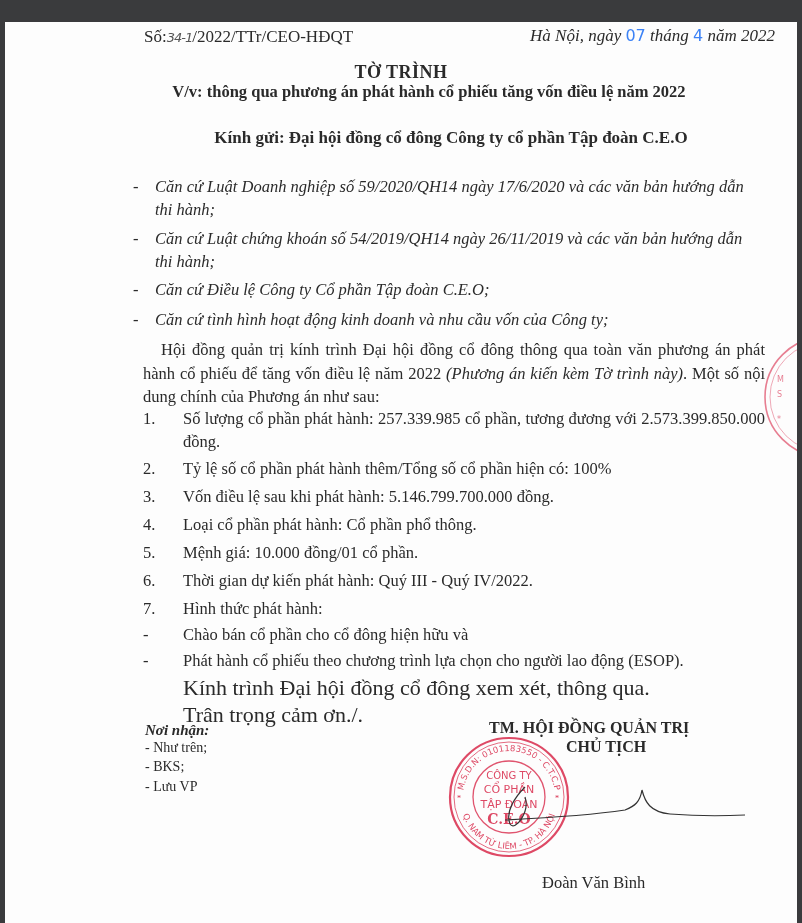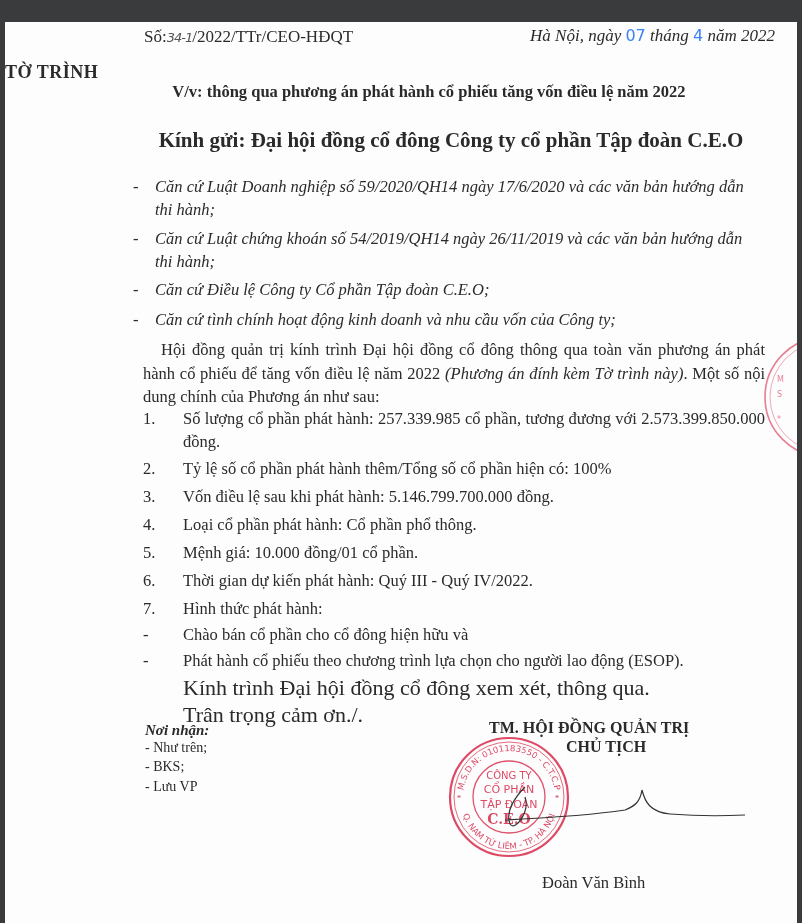--- a/index.html
+++ b/index.html
@@ -9,23 +9,23 @@
   }
   .page {
     position:absolute; left:5px; top:7px; width:792px; height:908px;
     background:#fdfdfd; overflow:hidden;margin-top:15px;
   }
   .abs { position:absolute; white-space:nowrap; }
   .hdr-no { left:139px; top:5px; font-size:17px; }
   .hdr-no .hand { font-family:"DejaVu Sans",sans-serif; font-style:italic; font-size:13px; color:#555; letter-spacing:-1px; }
   .hdr-date { right:22px; top:4px; font-size:17px; font-style:italic; }
   .hdr-date .hand { font-family:"DejaVu Sans",sans-serif; font-style:normal; font-size:16px; color:#3b82f6; }
-  .title { left:0; width:792px; top:40px; font-size:18px; font-weight:bold; letter-spacing:0.5px; }
+  .title { left:0; width:792px; text-align:center; top:40px; font-size:18px; font-weight:bold; letter-spacing:0.5px; }
   .subject { left:0; width:792px; text-align:center; top:60px; font-size:16.5px; font-weight:bold; padding-left:56px; box-sizing:border-box;}
-  .recipient { left:0; width:792px; text-align:center; top:106px; font-size:21px; font-weight:bold; padding-left:100px; box-sizing:border-box; }
+  .recipient { left:0; width:792px; text-align:center; top:106px; font-size:17px; font-weight:bold; padding-left:100px; box-sizing:border-box; }
   .basis { left:150px; width:600px; font-size:16.5px; font-style:italic; line-height:23px; white-space:normal; }
   .basis .dash { position:absolute; left:-22px; top:0; font-style:normal; }
   .para { left:138px; width:622px; font-size:16.5px; line-height:23.5px; white-space:normal; text-align:justify; }
   .para .indent { display:inline-block; width:18px; }
   .item { left:138px; width:622px; font-size:16.5px; line-height:23px; white-space:normal; }
   .item .num { position:absolute; left:0; top:0; }
   .item .txt { display:block; margin-left:40px; text-align:justify; }
   .closing { left:178px; font-size:22px; }
   .recv-title { left:140px; top:700px; font-size:15px; font-style:italic; font-weight:bold; }
   .recv-item { left:140px; font-size:14px; }
@@ -45,23 +45,23 @@
 
   <div class="abs hdr-date"><span>Hà Nội, ngày </span><span class="hand">07</span><span> tháng </span><span class="hand">4</span><span> năm 2022</span></div>
 
   <div class="abs title">TỜ TRÌNH</div>
   <div class="abs subject">V/v: thông qua phương án phát hành cổ phiếu tăng vốn điều lệ năm 2022</div>
   <div class="abs recipient">Kính gửi:  Đại hội đồng cổ đông Công ty cổ phần Tập đoàn C.E.O</div>
 
   <div class="abs basis" style="top:153px"><span class="dash">-</span><span>Căn cứ Luật Doanh nghiệp số 59/2020/QH14 ngày 17/6/2020 và các văn bản hướng dẫn thi hành;</span></div>
   <div class="abs basis" style="top:205px"><span class="dash">-</span><span>Căn cứ Luật chứng khoán số 54/2019/QH14 ngày 26/11/2019 và các văn bản hướng dẫn thi hành;</span></div>
   <div class="abs basis" style="top:256px"><span class="dash">-</span><span>Căn cứ Điều lệ Công ty Cổ phần Tập đoàn C.E.O;</span></div>
-  <div class="abs basis" style="top:286px"><span class="dash">-</span><span>Căn cứ tình chính hoạt động kinh doanh và nhu cầu vốn của Công ty;</span></div>
+  <div class="abs basis" style="top:286px"><span class="dash">-</span><span>Căn cứ tình hình hoạt động kinh doanh và nhu cầu vốn của Công ty;</span></div>
 
-  <div class="abs para" style="top:316px"><span class="indent"></span><span>Hội đồng quản trị kính trình Đại hội đồng cổ đông thông qua toàn văn phương án phát hành cổ phiếu để tăng vốn điều lệ năm 2022 </span><i>(Phương án đính kèm Tờ trình này)</i><span>. Một số nội dung chính của Phương án như sau:</span></div>
+  <div class="abs para" style="top:316px"><span class="indent"></span><span>Hội đồng quản trị kính trình Đại hội đồng cổ đông thông qua toàn văn phương án phát hành cổ phiếu để tăng vốn điều lệ năm 2022 </span><i>(Phương án kiến kèm Tờ trình này)</i><span>. Một số nội dung chính của Phương án như sau:</span></div>
 
   <div class="abs item" style="top:385px">
       <span class="num">1.</span>
       <span class="txt">Số lượng cổ phần phát hành: 257.339.985 cổ phần, tương đương với 2.573.399.850.000 đồng.</span>
     </div>
   <div class="abs item" style="top:435px">
       <span class="num">2.</span>
       <span class="txt">Tỷ lệ số cổ phần phát hành thêm/Tổng số cổ phần hiện có: 100%</span>
     </div>
   <div class="abs item" style="top:463px">

